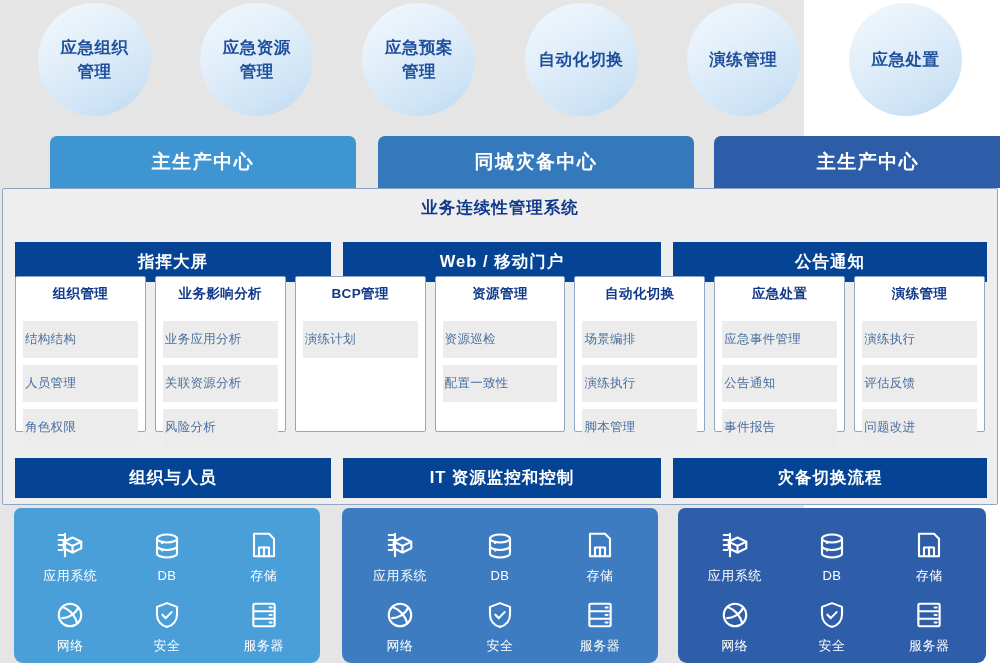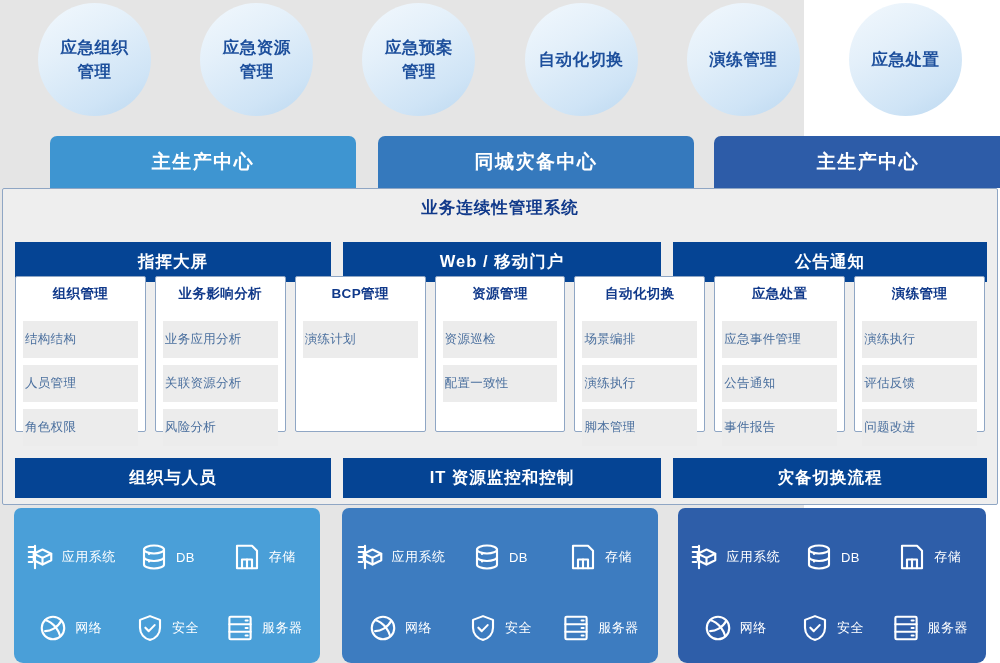--- a/index.html
+++ b/index.html
@@ -157,23 +157,23 @@
     grid-template-columns: repeat(3, 1fr);
     grid-template-rows: repeat(2, 1fr);
     align-items: center;
   }
   .ip0 { left: 14px;  width: 306px; background: #4a9fd8; }
   .ip1 { left: 342px; width: 316px; background: #3d7cc0; }
   .ip2 { left: 678px; width: 308px; background: #2e5ea9; }
 
   .infra-item {
     display: flex;
-    flex-direction: row;
-    align-items: center;
-    justify-content: center;
+    flex-direction: column;
+    align-items: center;
+    justify-content: flex-end;
     gap: 7px;
     color: #ffffff;
   }
   .infra-item svg { display: block; }
   .infra-label {
     font-size: 13px;
     letter-spacing: 0.5px;
     color: #ffffff;
   }
 </style>

